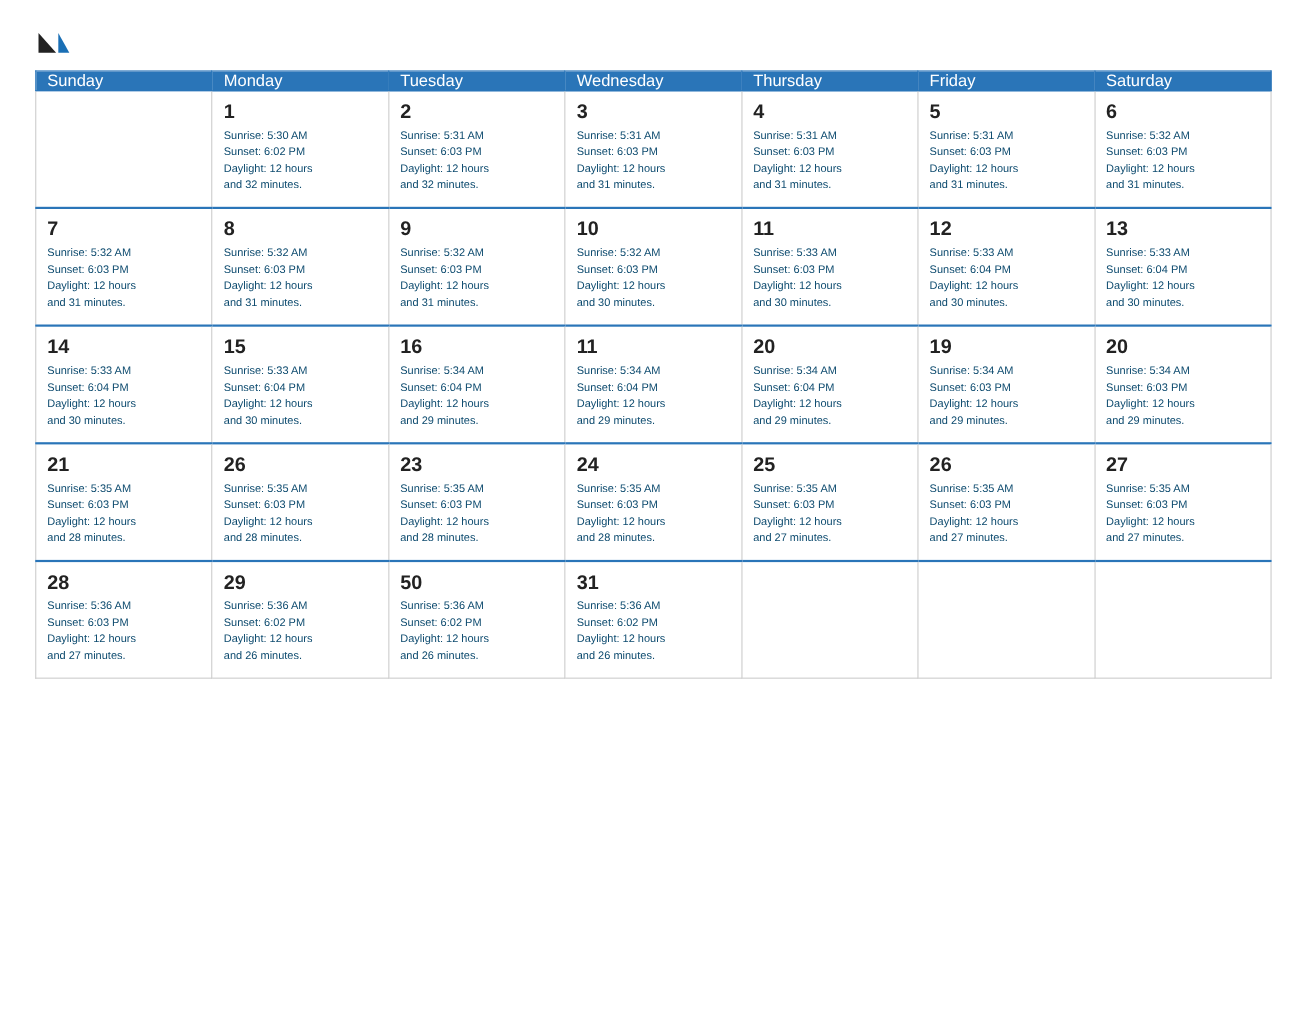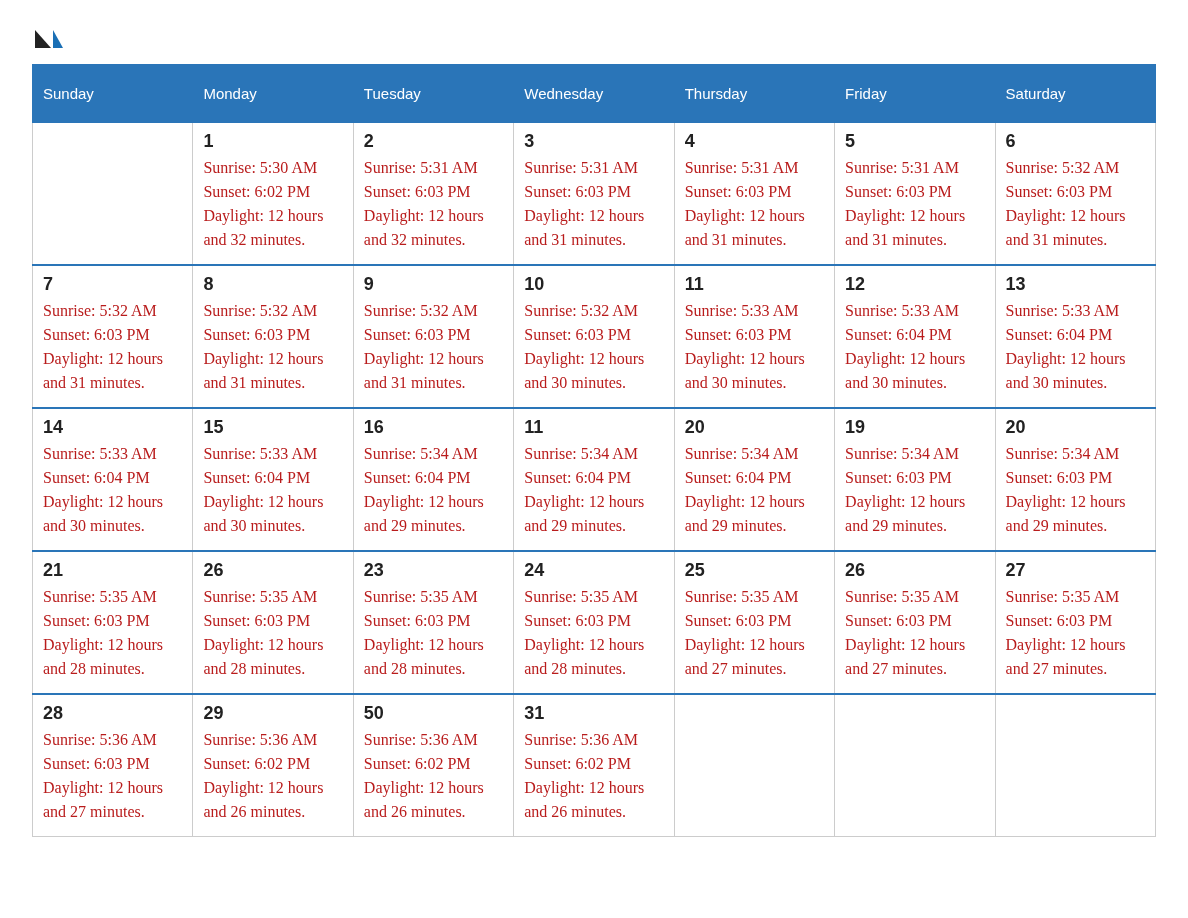--- a/index.html
+++ b/index.html
@@ -54,21 +54,21 @@
       font-weight: normal;
     }
     .calendar-table {
       width: 100%;
       border-collapse: collapse;
       font-size: 13px;
     }
     .calendar-table thead tr th {
       background-color: #2a75b8;
       color: #fff;
-      padding: 20px 10px;
+      padding: 0 10px;
       text-align: left;
       font-size: 15px;
       font-weight: normal;
       border: 1px solid #2a75b8;
     }
     .calendar-table tbody tr td {
       vertical-align: top;
       padding: 8px 10px 12px 10px;
       border: 1px solid #ccc;
       width: 14.28%;
@@ -78,24 +78,23 @@
       background: #fff;
     }
     .day-number {
       font-size: 18px;
       font-weight: bold;
       color: #222;
       display: block;
       margin-bottom: 4px;
     }
     .day-detail {
-      font-size: 16px;
-      color: #b91c1c;
+      font-size: 10px;
+      color: #0c4a6e;
       line-height: 1.5;
-      font-family: Liberation Serif, serif;
     }
     .row-divider td {
       border-top: 2px solid #2a75b8 !important;
     }
   </style>
 </head>
 <body>
 
 <div class="header-row">
   <div class="logo">

